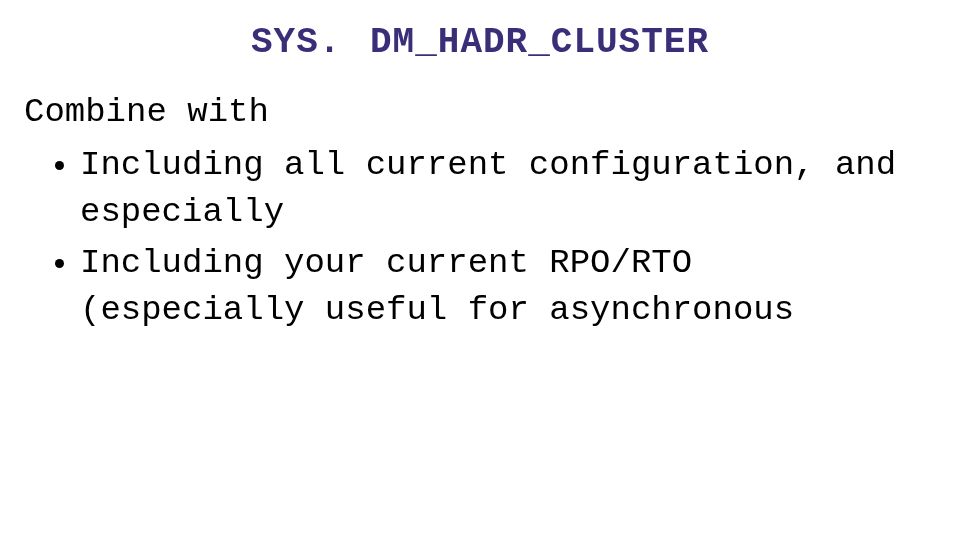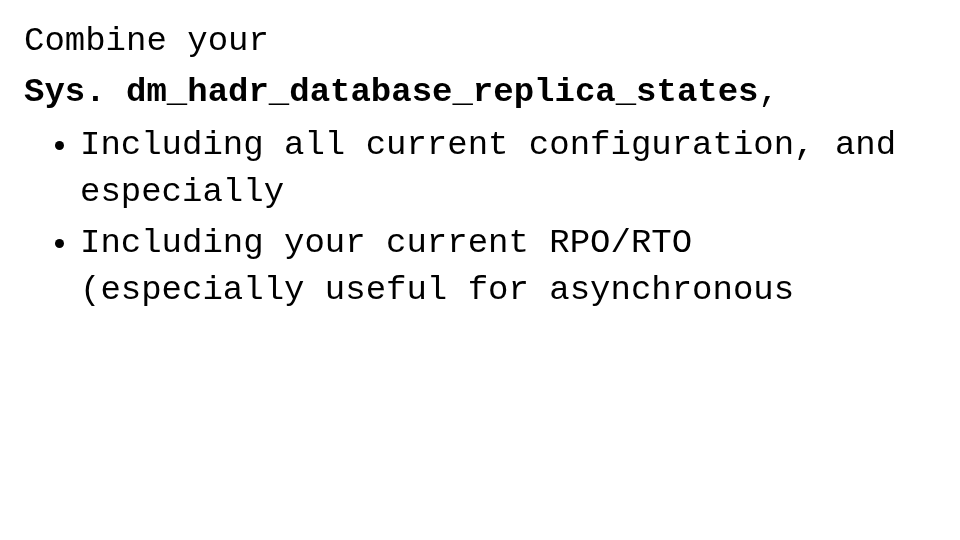--- a/index.html
+++ b/index.html
@@ -47,25 +47,23 @@
       padding-left: 56px;
     }
     ul.bullets li {
       margin-bottom: 4px;
     }
   </style>
 </head>
 <body>
 
 <div class="slide">
+  <div class="title">SYS. DM_HADR_CLUSTER</div>
 
   <div class="body">
-    <p>Combine your</p>
-    <p>
-      <span class="bold">Sys. dm_hadr_database_replica_states</span><span>,</span>
-    </p>
+    <p>Combine with</p>
 
     <ul class="bullets">
       <li>Including all current configuration, and especially</li>
       <li>Including your current RPO/RTO (especially useful for asynchronous</li>
     </ul>
   </div>
 </div>
 
 </body></html>

